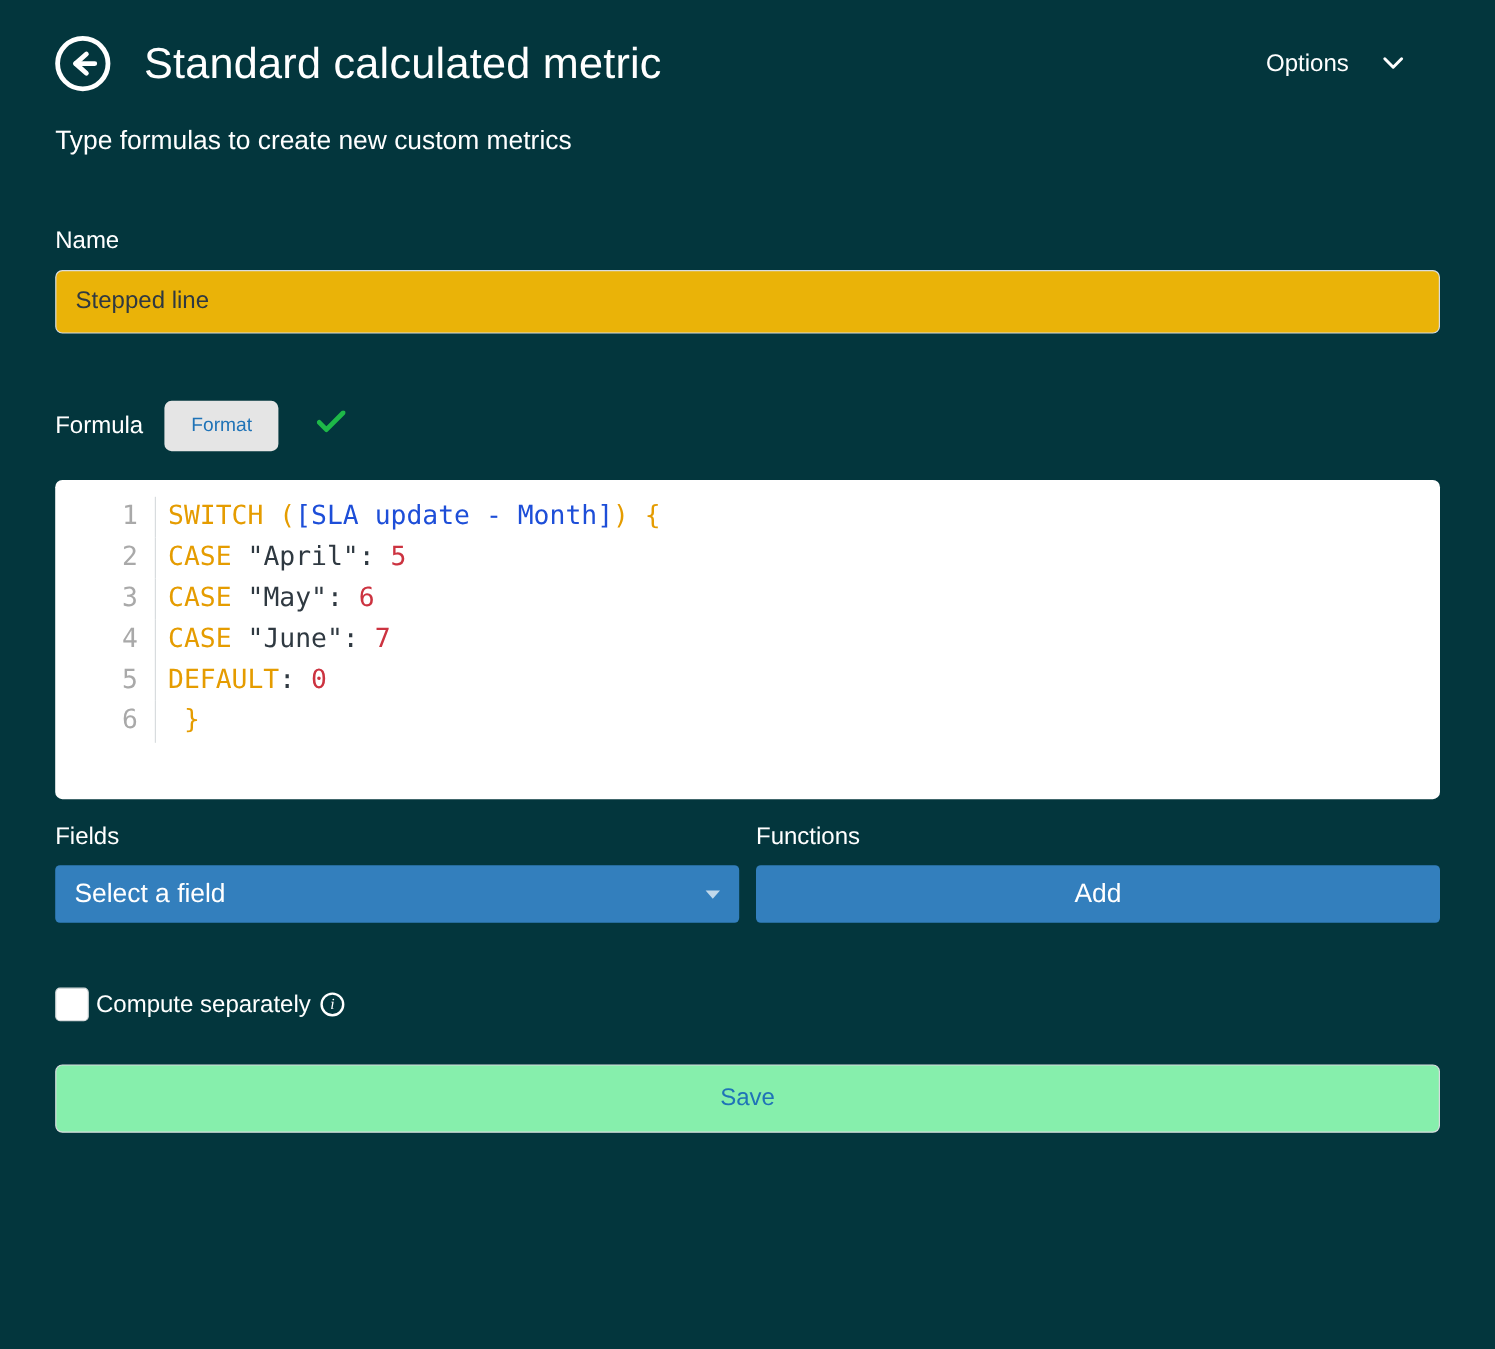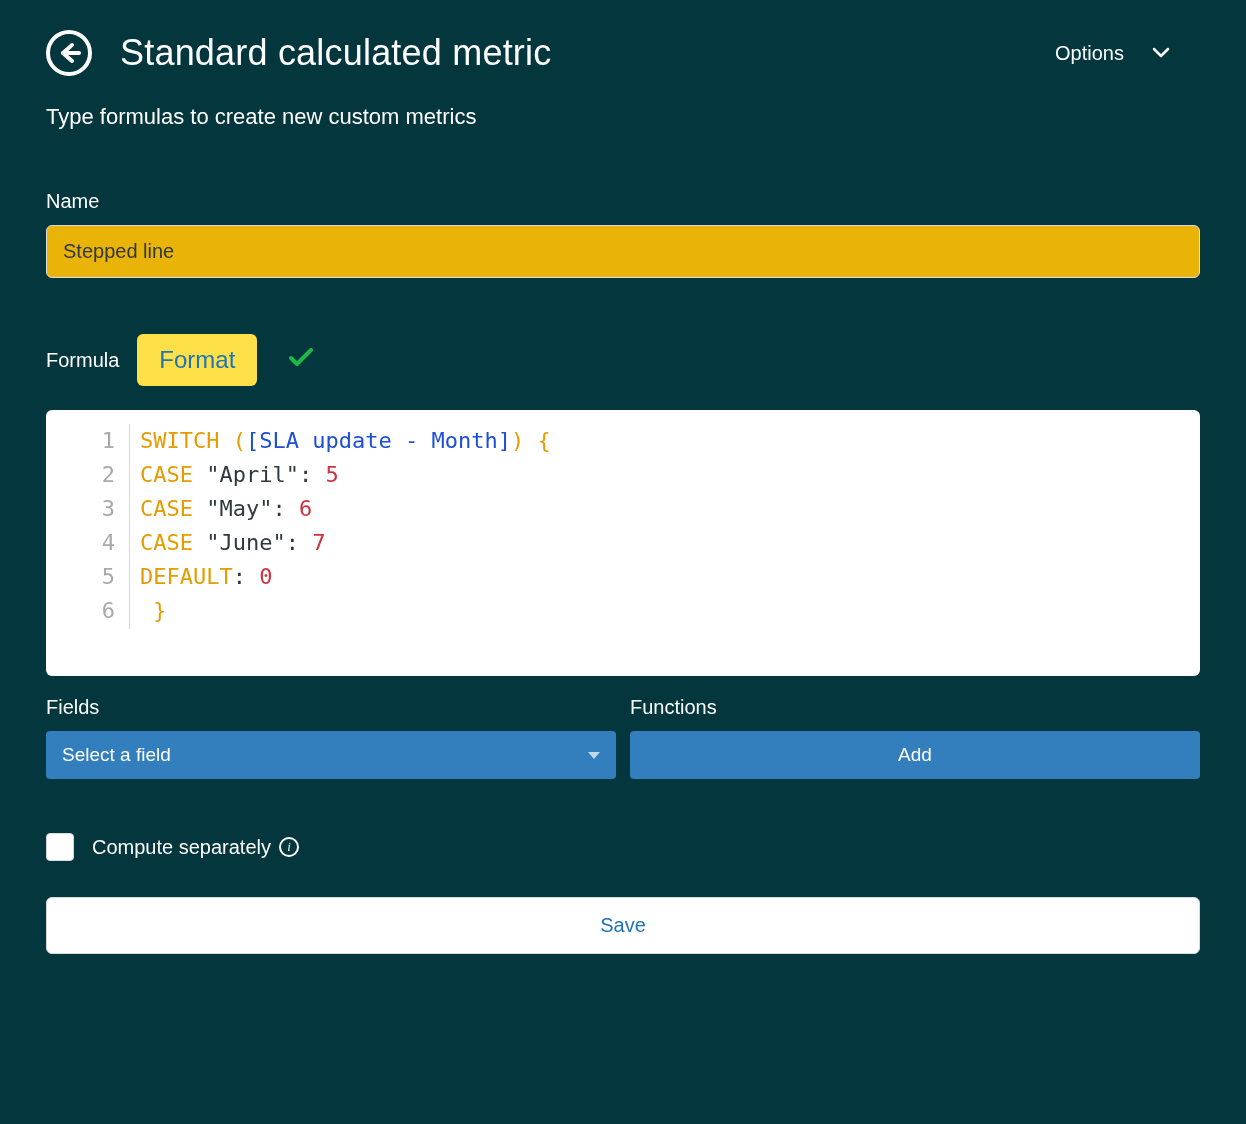--- a/index.html
+++ b/index.html
@@ -73,25 +73,25 @@
     outline: none;
   }
   .name-block { margin-bottom: 56px; }
   .formula-head {
     display: flex;
     align-items: center;
     gap: 18px;
     margin-bottom: 24px;
   }
   .format-btn {
-    background: #fde047;
+    background: #e5e5e5;
     color: #1f73b7;
     border: none;
     border-radius: 6px;
-    font-size: 24px;
+    font-size: 16px;
     padding: 12px 22px;
     cursor: pointer;
     font-weight: 400;
   }
   .check-icon {
     color: #1eb848;
     font-size: 24px;
     margin-left: 14px;
   }
   .editor {
@@ -133,39 +133,39 @@
     gap: 14px;
     margin-bottom: 54px;
   }
   .col { flex: 1; }
   .select-btn, .add-btn {
     width: 100%;
     background: #337fbd;
     color: #fff;
     border: none;
     border-radius: 4px;
-    font-size: 19px;
+    font-size: 22px;
     padding: 12px 16px;
     cursor: pointer;
     display: flex;
     align-items: center;
     justify-content: space-between;
     height: 48px;
   }
   .add-btn { justify-content: center; }
   .tri-down {
     width: 0; height: 0;
     border-left: 6px solid transparent;
     border-right: 6px solid transparent;
     border-top: 7px solid rgba(255,255,255,0.7);
   }
   .compute-row {
     display: flex;
     align-items: center;
-    gap: 18px;
+    gap: 6px;
     margin-bottom: 36px;
   }
   .checkbox {
     width: 28px;
     height: 28px;
     background: #fff;
     border-radius: 4px;
     border: 1px solid #d8dcde;
     cursor: pointer;
   }
@@ -181,21 +181,21 @@
     border-radius: 50%;
     display: inline-flex;
     align-items: center;
     justify-content: center;
     font-size: 13px;
     font-style: italic;
     font-family: Georgia, serif;
   }
   .save-btn {
     width: 100%;
-    background: #ffffff;
+    background: #86efac;
     color: #1f73b7;
     border: 1px solid #d8dcde;
     border-radius: 6px;
     font-size: 20px;
     padding: 16px;
     cursor: pointer;
   }
 </style>
 </head>
 <body>

